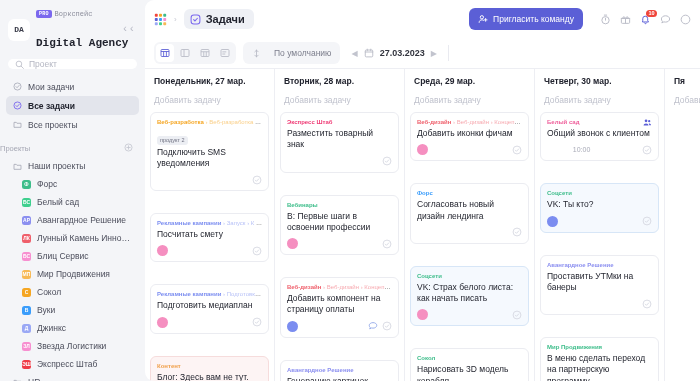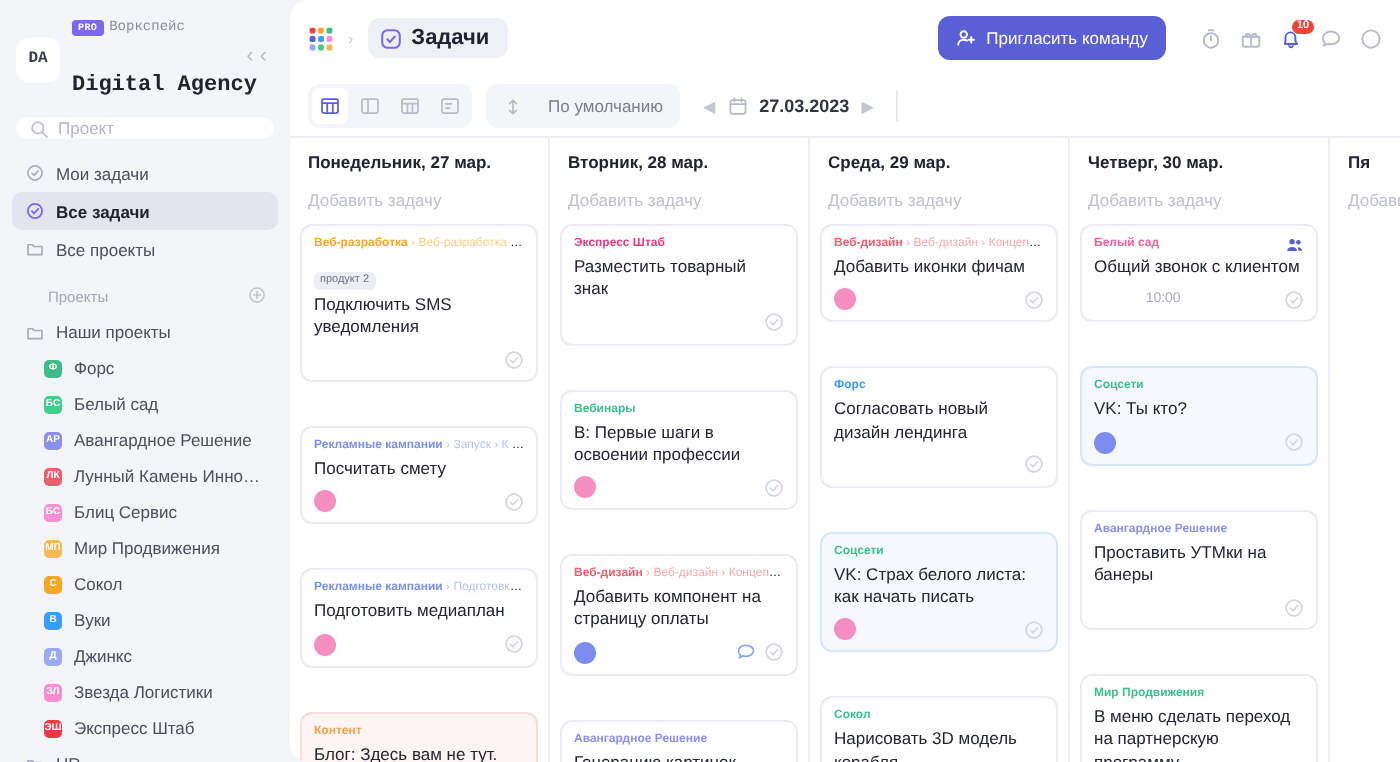--- a/index.html
+++ b/index.html
@@ -62,21 +62,21 @@
     display: flex; align-items: center; gap: 6px;
     height: 19px; padding: 0 6px; border-radius: 5px;
     font-size: 8.5px; color: #4c4e5c; cursor: pointer;
   }
   .nav-item.active { background: #e3e5ec; font-weight: bold; color: #21232e; }
   .nav-ico { width: 10px; height: 10px; flex: 0 0 10px; display: flex; align-items: center; justify-content: center; color: #a9abb8; }
   .nav-item.active .nav-ico { color: #7b68ee; }
 
   .section-head {
     display: flex; align-items: center; justify-content: space-between;
-    padding: 9px 12px 3px 24px;
+    padding: 9px 12px 3px 0;
     gap: 16px;
   }
   .section-title { font-size: 7.5px; color: #a5a7b4; }
   .plus-ico { color: #c2c4ce; font-size: 9px; cursor: pointer; line-height: 1; }
 
   .proj-item {
     display: flex; align-items: center; gap: 6px;
     height: 18px; padding: 0 6px; border-radius: 5px;
     font-size: 8.5px; color: #4c4e5c; cursor: pointer;
   }

